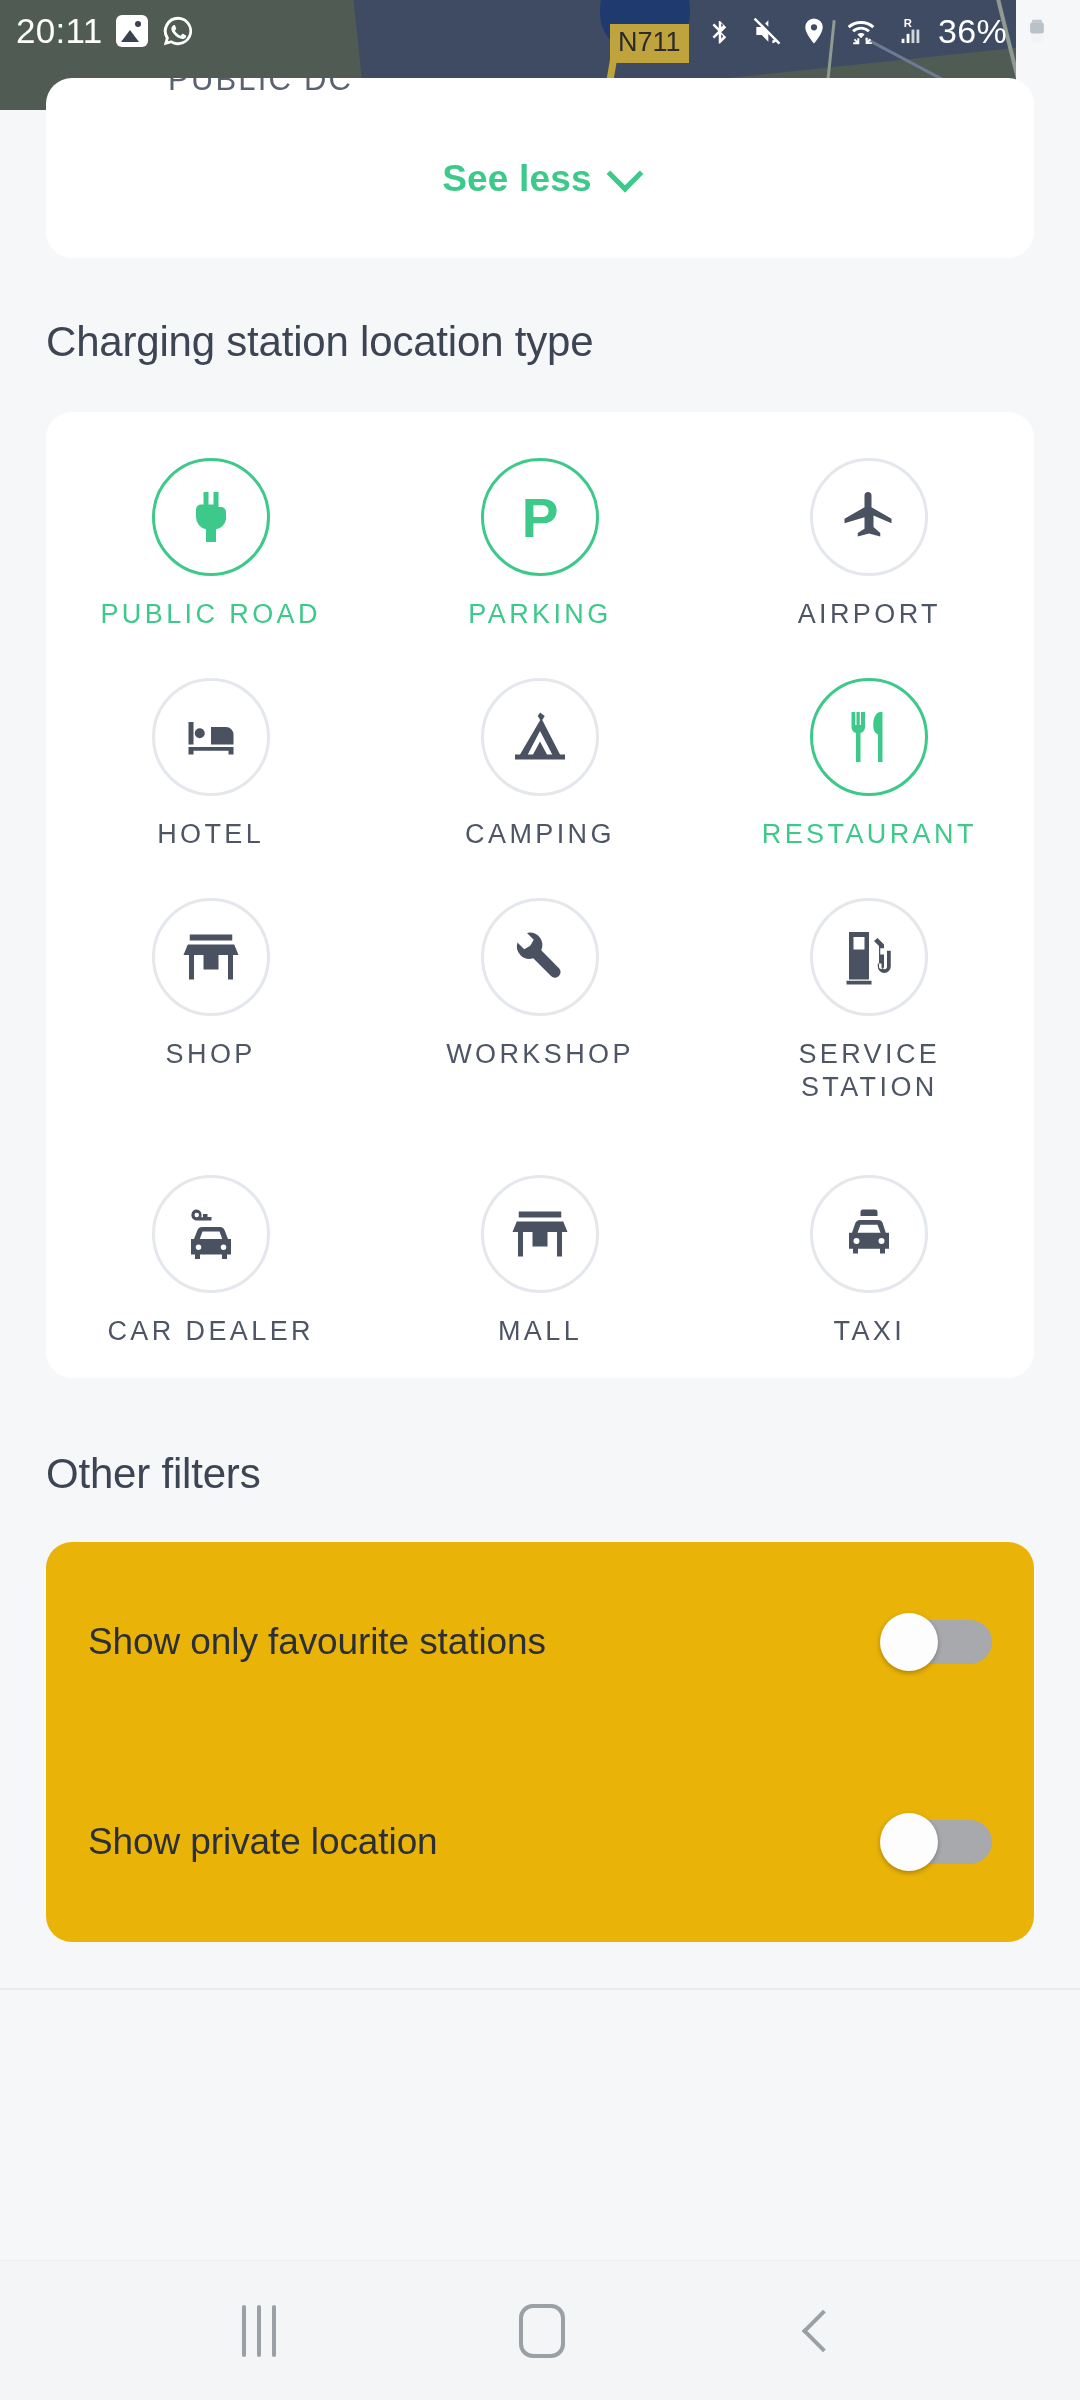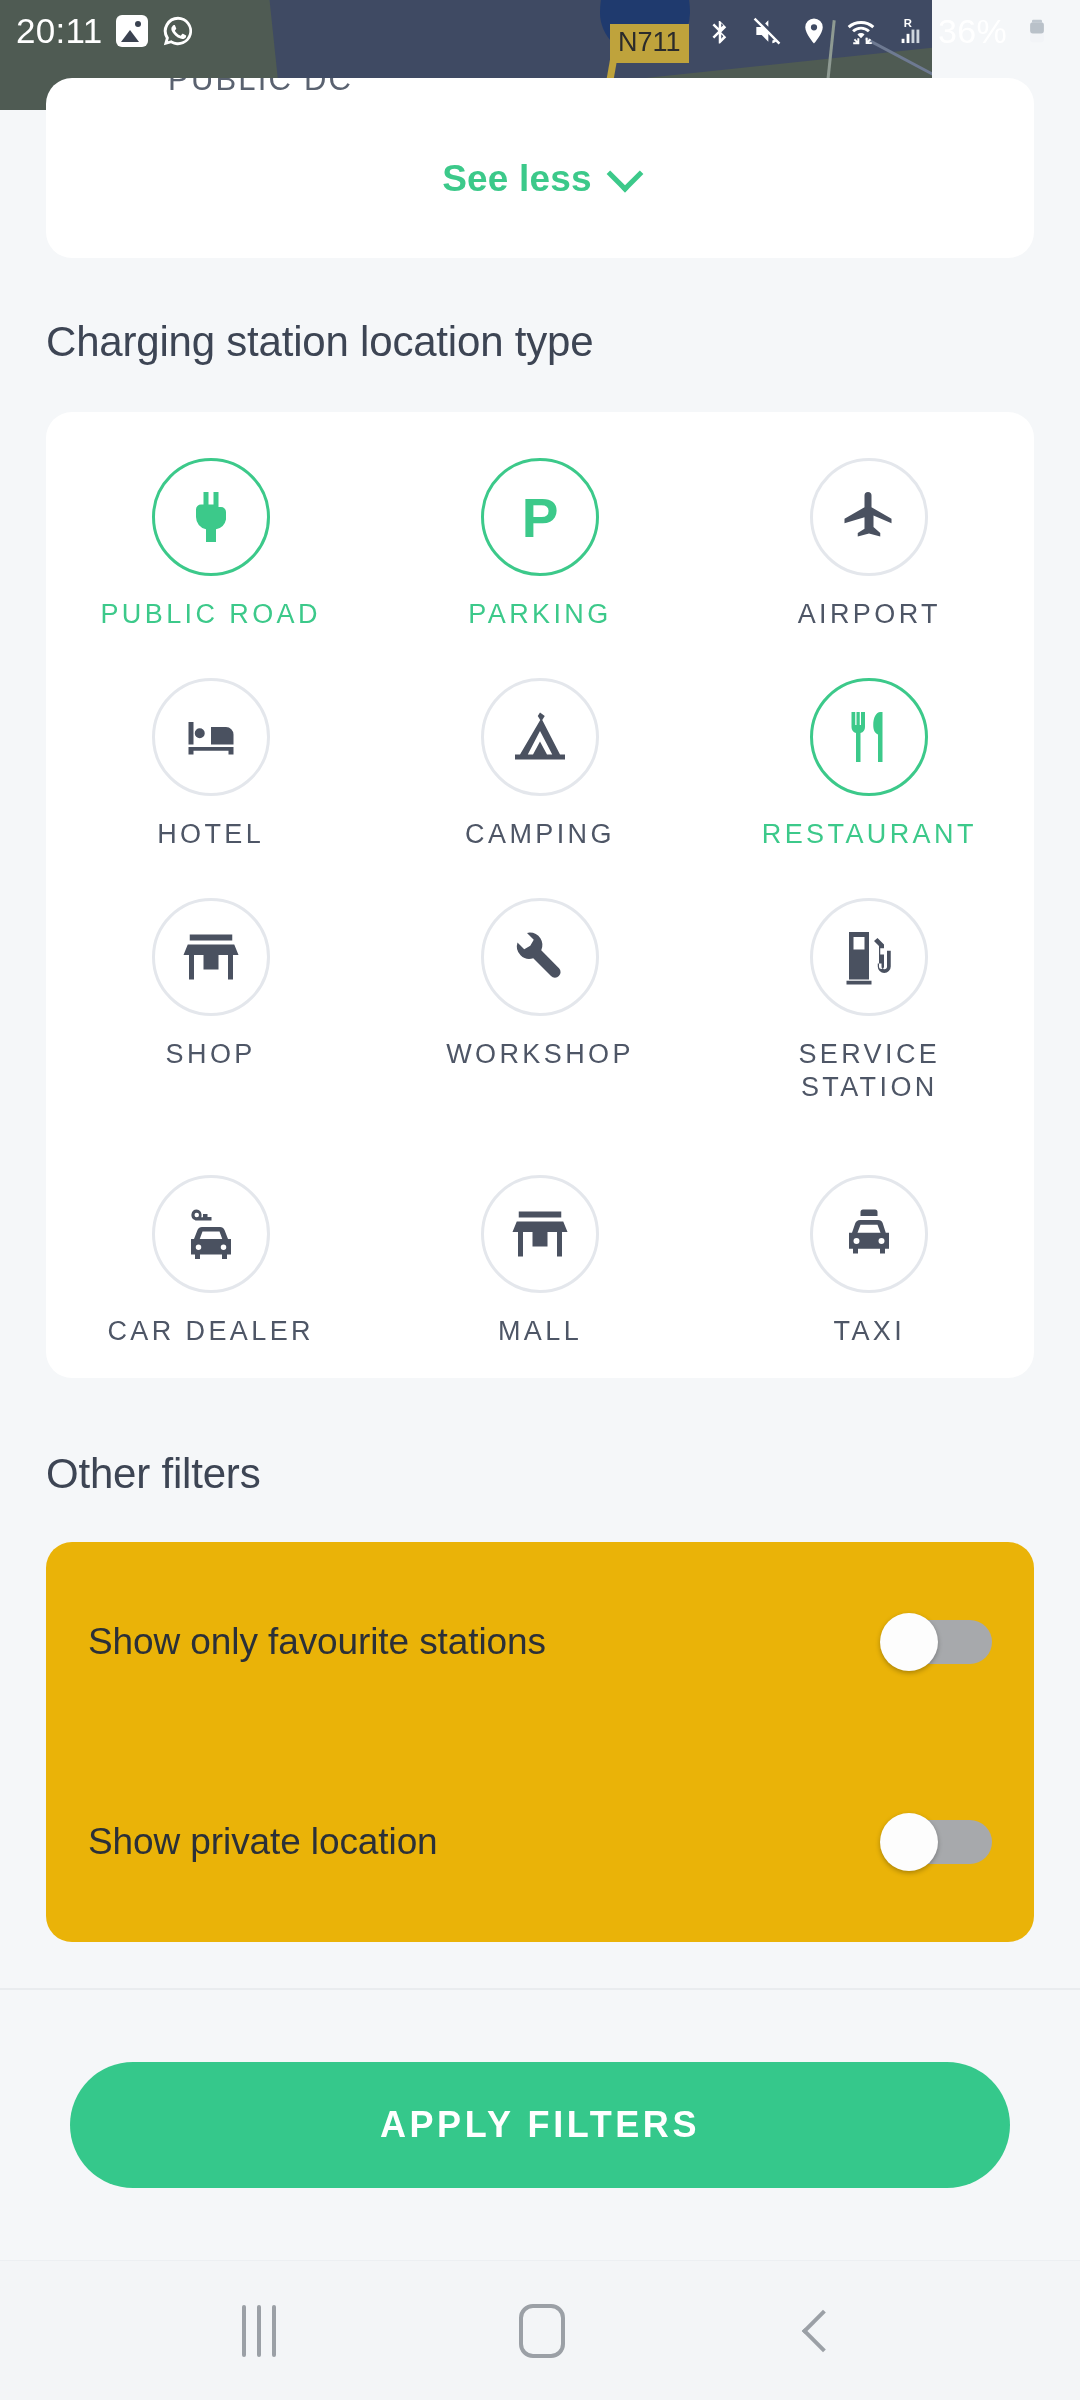--- a/index.html
+++ b/index.html
@@ -5,21 +5,21 @@
   * { margin:0; padding:0; box-sizing:border-box; }
   html, body {
     width:1080px; height:2400px;
     font-family:"Liberation Sans", sans-serif;
     background:#F5F7F9; overflow:hidden;
   }
   #screen { position:relative; width:1080px; height:2400px; overflow:hidden; }
 
   
   .map-bg {
-    position:absolute; top:0; left:0; width:932px; height:110px;
+    position:absolute; top:0; left:0; width:1016px; height:110px;
     background:#4F5B53; overflow:hidden;padding-left:36px;
   }
   .map-bg .sea {
     position:absolute; right:-40px; top:-70px; width:700px; height:150px;
     background:#3F4A63; transform:rotate(-6deg);
   }
   .map-bg .road-a {
     position:absolute; left:610px; top:-10px; width:7px; height:140px;
     background:#BFA33C; transform:rotate(10deg);
   }
@@ -411,23 +411,20 @@
       <div class="filter-row">
         <span class="filter-label">Show private location</span>
         <span class="switch">
           <span class="track"></span>
           <span class="thumb"></span>
         </span>
       </div>
     </div>
 
     <div class="footer-sep"></div>
-    <div class="footer">
-      <button class="apply-btn">APPLY FILTERS</button>
-    </div>
   </div>
 
   <div class="navbar">
     <span class="nav-recents">
         <i></i>
         <i></i>
         <i></i>
       </span>
     <span class="nav-home"></span>
     <span class="nav-back"></span>

